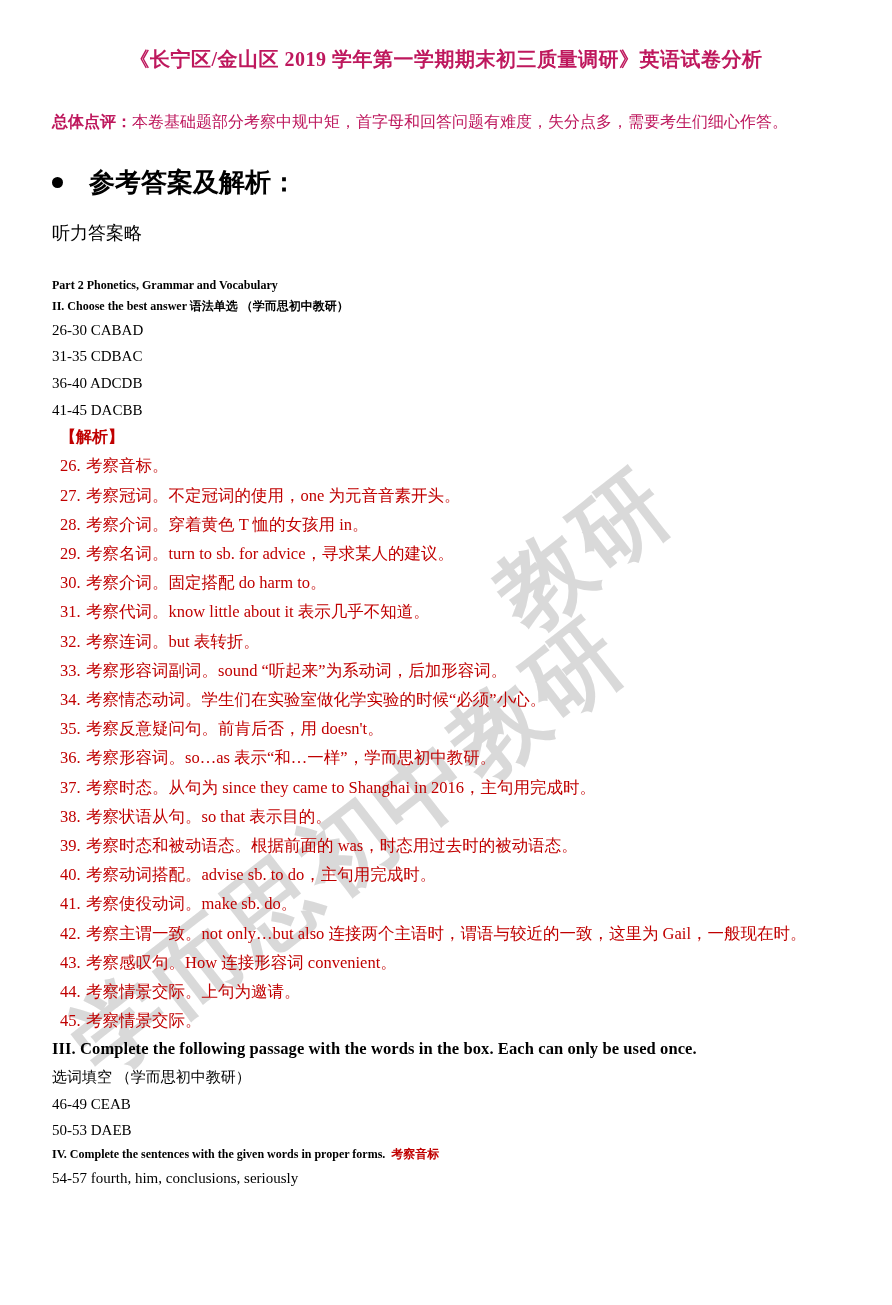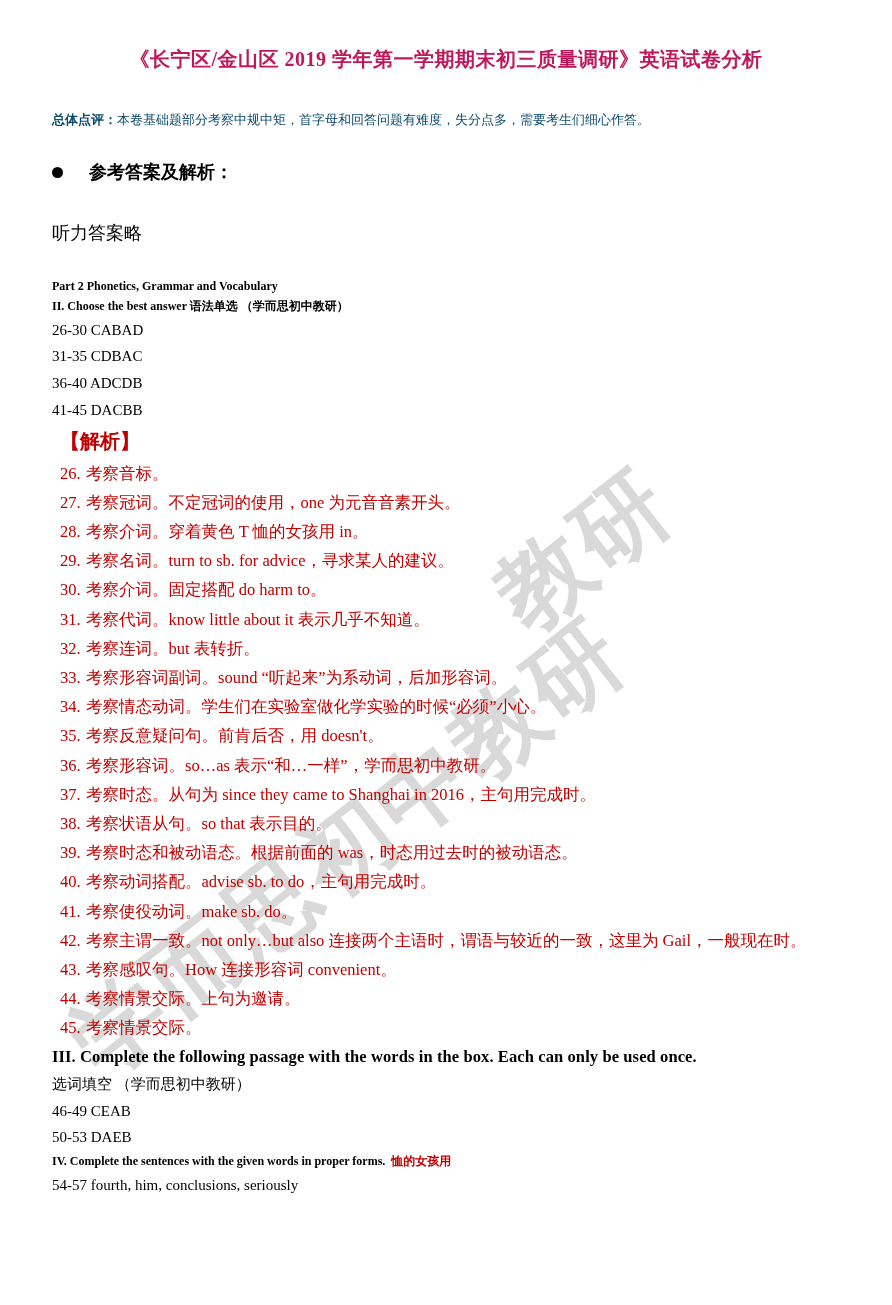--- a/index.html
+++ b/index.html
@@ -51,33 +51,33 @@
   }
   .doc-title {
     text-align: center;
     font-size: 20px;
     font-weight: bold;
     letter-spacing: 0.5px;
     margin: 16px 0 36px 0;
     color: #be185d;
   }
   .overall-comment {
-    color: #0c4a6e;
-    font-size: 13px;
+    color: #be185d;
+    font-size: 16px;
     line-height: 1.62;
     margin: 0 0 30px 0;
     text-align: justify;
   }
   .overall-comment .lead {
     font-weight: bold;
   }
   .bullet-head {
-    font-size: 18px;
-    font-weight: bold;
-    margin: 14px 0 34px 0;
+    font-size: 26px;
+    font-weight: bold;
+    margin: 14px 0 18px 0;
     display: flex;
     align-items: center;
   }
   .bullet-dot {
     display: inline-block;
     width: 11px;
     height: 11px;
     background: #000;
     border-radius: 50%;
     margin-right: 26px;
@@ -97,21 +97,21 @@
   .ans-line {
     font-size: 15px;
     line-height: 1.78;
     margin: 0;
   }
   .red {
     color: #c00000;
   }
   .analysis-tag {
     color: #c00000;
-    font-size: 20px;
+    font-size: 16px;
     font-weight: bold;
     line-height: 1.75;
     margin: 0;
     padding-left: 8px;
   }
   .exp-line {
     color: #c00000;
     font-size: 16.5px;
     line-height: 1.77;
     margin: 0;
@@ -184,17 +184,17 @@
     <div class="exp-line"><span class="exp-num">42.</span><span>考察主谓一致。not only…but also 连接两个主语时，谓语与较近的一致，这里为 Gail，一般现在时。</span></div>
     <div class="exp-line"><span class="exp-num">43.</span><span>考察感叹句。How 连接形容词 convenient。</span></div>
     <div class="exp-line"><span class="exp-num">44.</span><span>考察情景交际。上句为邀请。</span></div>
     <div class="exp-line"><span class="exp-num">45.</span><span>考察情景交际。</span></div>
 
     <div class="head-iii">III. Complete the following passage with the words in the box. Each can only be used once.</div>
     <div class="ans-line">选词填空  （学而思初中教研）</div>
     <div class="ans-line">46-49 CEAB</div>
     <div class="ans-line">50-53 DAEB</div>
 
-    <div class="part-head"><span>IV. Complete the sentences with the given words in proper forms.</span>&nbsp;&nbsp;<span class="red">恤的女孩用</span></div>
+    <div class="part-head"><span>IV. Complete the sentences with the given words in proper forms.</span>&nbsp;&nbsp;<span class="red">考察音标</span></div>
     <div class="ans-line">54-57 fourth, him, conclusions, seriously</div>
 
   </div>
 </div>
 
 </body></html>

